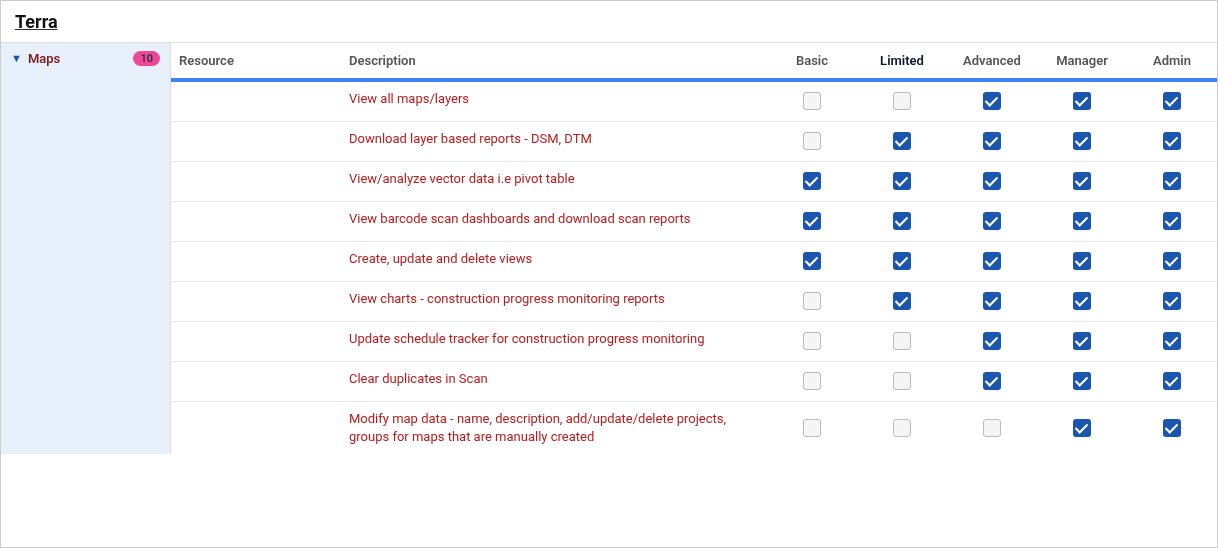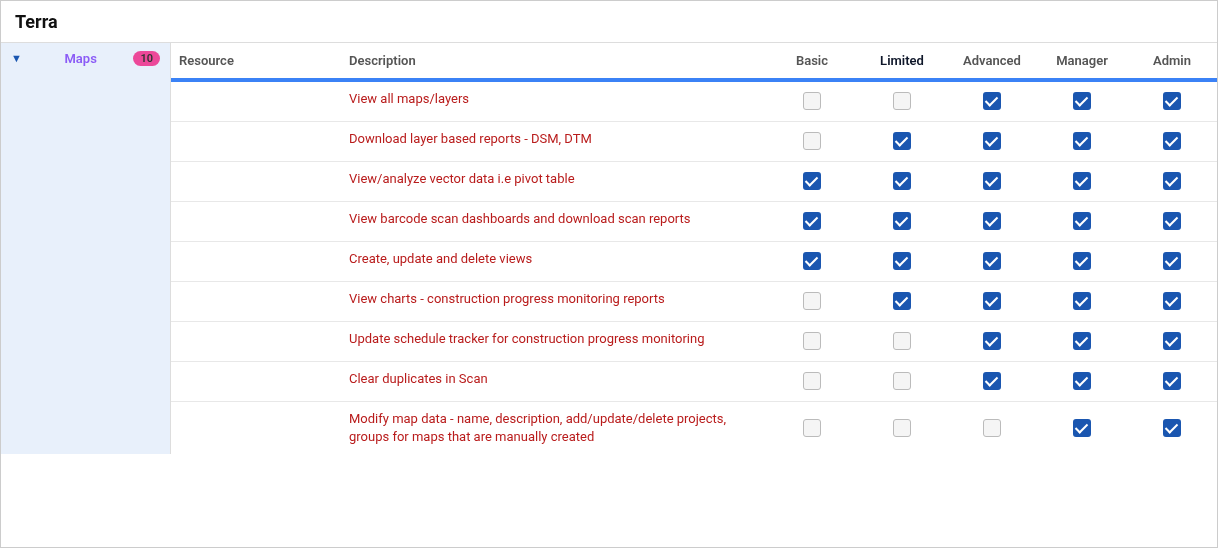--- a/index.html
+++ b/index.html
@@ -11,20 +11,21 @@
     }
     .app-container {
       border: 1px solid #ccc;
       width: 1218px;
       min-height: 548px;
     }
     .app-header {
       padding: 10px 14px;
       border-bottom: 1px solid #ddd;
       background: #fff;
+      text-decoration: underline;
     }
     .app-title {
       font-size: 18px;
       font-weight: bold;
       color: #111;
     }
     .main-layout {
       display: flex;
     }
     .sidebar {
@@ -41,22 +42,21 @@
       color: #1a56b0;
       font-weight: 600;
     }
     .sidebar-item .chevron {
       margin-right: 6px;
       font-size: 11px;
       color: #1a56b0;
     }
     .sidebar-item .label {
       flex: 1;
-      color: #8b5cf6;
-      text-align: center;
+      color: #7f1d1d;
     }
     .sidebar-item .count {
       background: #ec4899;
       border-radius: 10px;
       padding: 1px 7px;
       font-size: 11px;
       color: #333;
     }
     .content {
       flex: 1;

